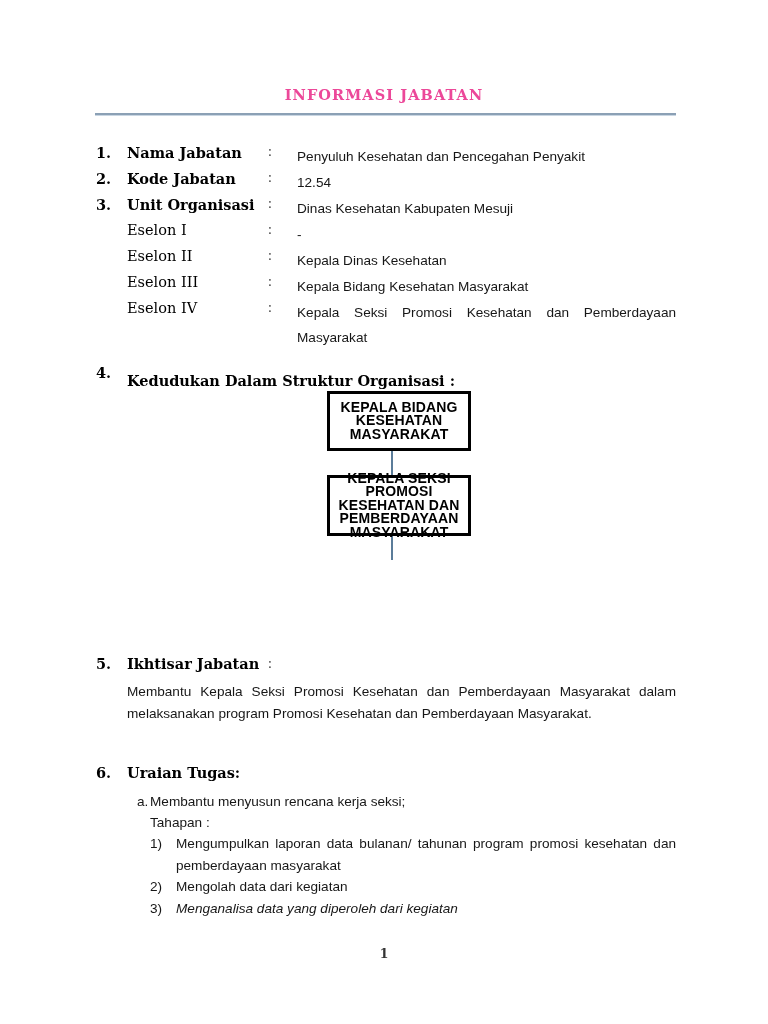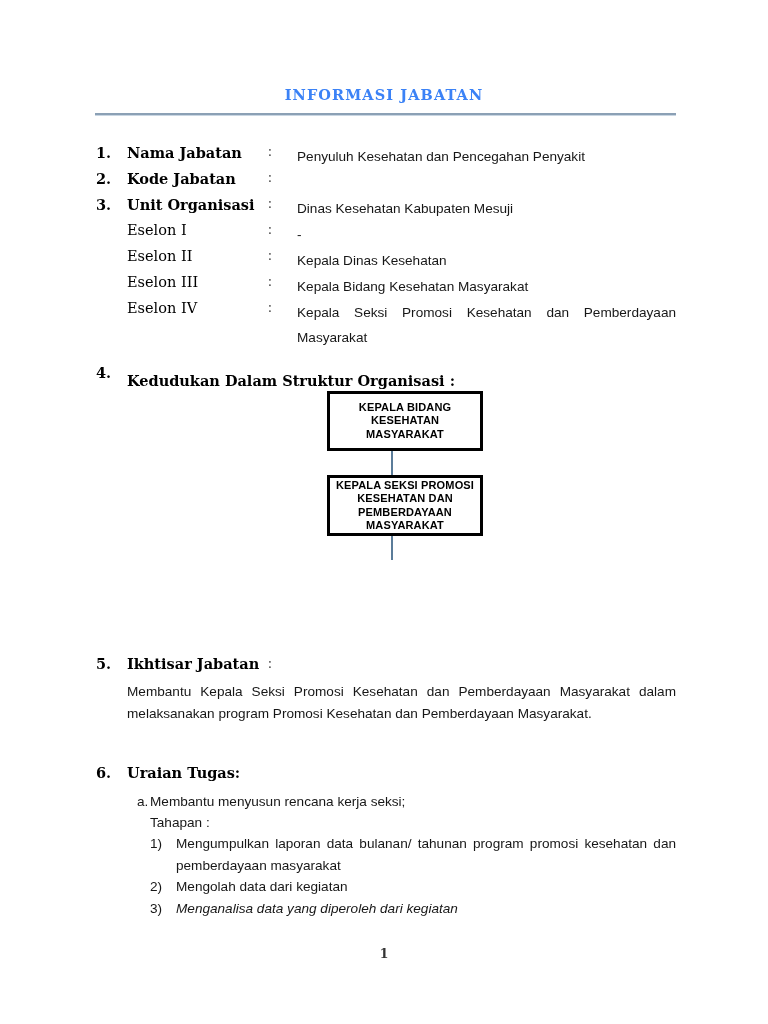--- a/index.html
+++ b/index.html
@@ -25,21 +25,21 @@
   .doc-title {
     position: absolute;
     top: 86px;
     left: 0;
     width: 768px;
     text-align: center;
     font-family: "DejaVu Serif", "Liberation Serif", serif;
     font-weight: bold;
     font-size: 14.5px;
     letter-spacing: 1.1px;
-    color: #3b82f6;
+    color: #ec4899;
   }
   .title-rule {
     position: absolute;
     top: 113px;
     left: 95px;
     width: 581px;
     height: 2px;
     background: #8ba0b5;
     border-bottom: 1px solid #c9d6e2;
   }
@@ -118,26 +118,26 @@
   
   .orgchart {
     position: absolute;
     top: 391px;
     left: 327px;
     width: 129px;
   }
   .org-box {
     position: relative;
     box-sizing: border-box;
-    width: 156px;
+    width: 144px;
     border: 3px solid #000000;
     background: #ffffff;
     font-family: "Liberation Sans", "DejaVu Sans", sans-serif;
     font-weight: bold;
-    font-size: 11px;
+    font-size: 14px;
     line-height: 13.5px;
     letter-spacing: 0.15px;
     text-align: center;
     color: #000000;
     display: flex;
     align-items: center;
     justify-content: center;
   }
   .org-box .org-text {
     width: 143px;
@@ -204,20 +204,21 @@
       <span class="f-num">1.</span>
       <span class="f-label bold">Nama Jabatan</span>
       <span class="f-colon">:</span>
       <span class="f-value">Penyuluh Kesehatan dan Pencegahan Penyakit</span>
     </div>
 
     <div class="field-row">
       <span class="f-num">2.</span>
       <span class="f-label bold">Kode Jabatan</span>
       <span class="f-colon">:</span>
+      <span class="f-value">12.54</span>
     </div>
 
     <div class="field-row">
       <span class="f-num">3.</span>
       <span class="f-label bold">Unit Organisasi</span>
       <span class="f-colon">:</span>
       <span class="f-value">Dinas Kesehatan Kabupaten Mesuji</span>
     </div>
 
     <div class="field-row">

